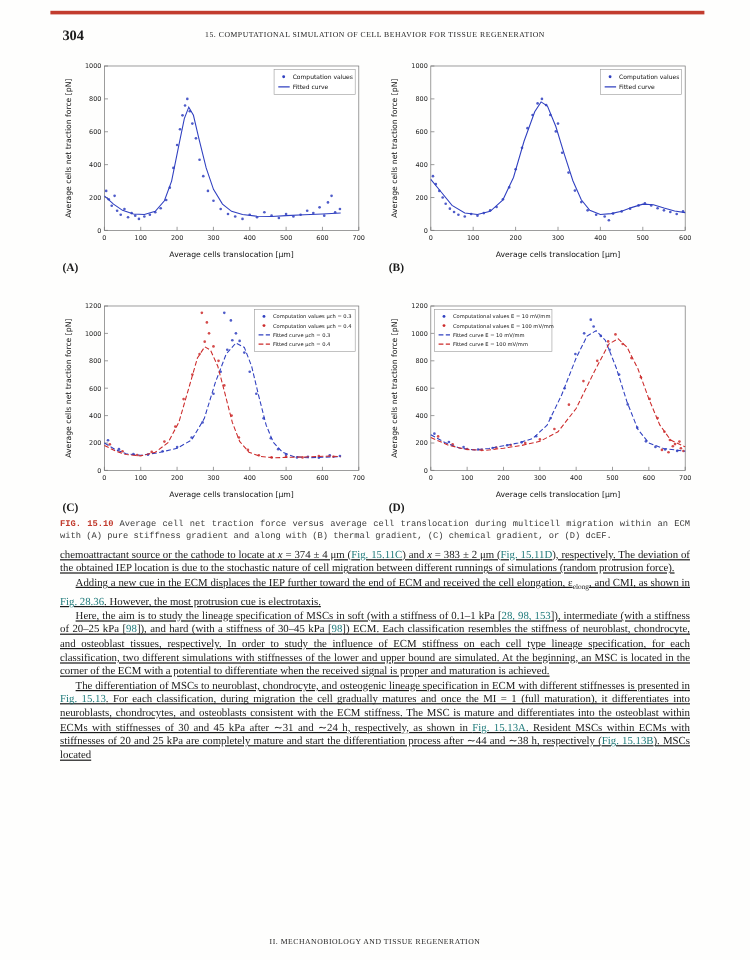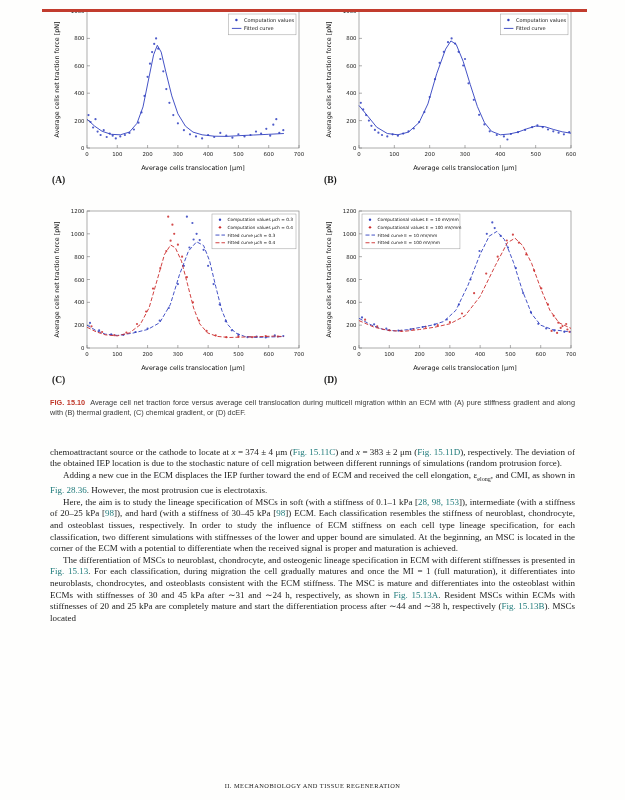--- a/index.html
+++ b/index.html
@@ -9,41 +9,45 @@
   .top-rule{position:absolute;top:9px;left:42px;right:38px;height:3px;background:#c23c2e;}
   .page-header{position:relative;height:44px;}
   .page-number{position:absolute;left:2px;top:22px;font-size:12px;font-weight:bold;}
   .running-head{position:absolute;left:0;right:0;top:26px;text-align:center;
                 font-size:6.4px;letter-spacing:.45px;color:#222;}
   .figure-block{margin-top:4px;}
   .chart-grid{display:grid;grid-template-columns:256px 256px;column-gap:11px;row-gap:2px;gap:16px;}
   .chart-cell svg{display:block;}
   svg text{font-family:"DejaVu Sans",sans-serif;}
   .panel-label{font-size:9.5px;font-weight:bold;margin:-1px 0 3px 2px;font-family:"Liberation Serif",serif;}
-  .caption{font-family:Liberation Sans, sans-serif;font-size:7.3px;line-height:1.42;
-           color:#3a3a3a;text-align:justify;margin:10px 0 0 0;}
+  .caption{font-family:Liberation Mono, monospace;font-size:7.3px;line-height:1.42;
+           color:#3a3a3a;text-align:justify;margin:0 0 0 0;}
   .caption .fig-label{color:#c0392b;font-weight:bold;margin-right:5px;}
-  .body-text{margin-top:28px;font-size:9px;line-height:11.6px;text-align:justify;}
+  .body-text{margin-top:4px;font-size:9px;line-height:11.6px;text-align:justify;text-decoration:underline;}
   .body-text p{margin:0;}
   .body-text p.indent{text-indent:13px;}
   .ref{color:#1f7a7a;}
   .it{font-style:italic;}
   sub{font-size:68%;}
   .section-heading{font-size:10.8px;font-weight:bold;margin:14px 0 9px 0;}
   .section-heading .sec-num{margin-right:13px;}
   .page-footer{position:absolute;left:0;right:0;bottom:11px;text-align:center;
                font-size:6.4px;letter-spacing:.45px;color:#222;}
 </style>
 </head>
 <body>
 
 <div class="page">
 
   <div class="top-rule"></div>
 
+  <div class="page-header">
+    <span class="page-number">304</span>
+    <span class="running-head">15. COMPUTATIONAL SIMULATION OF CELL BEHAVIOR FOR TISSUE REGENERATION</span>
+  </div>
 
   <div class="figure-block">
     <div class="chart-grid">
       <div class="chart-cell">
         <svg id="chart-0" width="256" height="172">
             <rect x="37" y="7" width="212" height="137" fill="#ffffff" stroke="#777" stroke-width="0.6"></rect>
             <line x1="37" y1="144" x2="37" y2="141" stroke="#777" stroke-width="0.6"></line>
             <text x="37" y="152" font-size="5.4" text-anchor="middle" fill="#222">0</text>
             <line x1="67.28571428571428" y1="144" x2="67.28571428571428" y2="141" stroke="#777" stroke-width="0.6"></line>
             <text x="67.28571428571428" y="152" font-size="5.4" text-anchor="middle" fill="#222">100</text>

